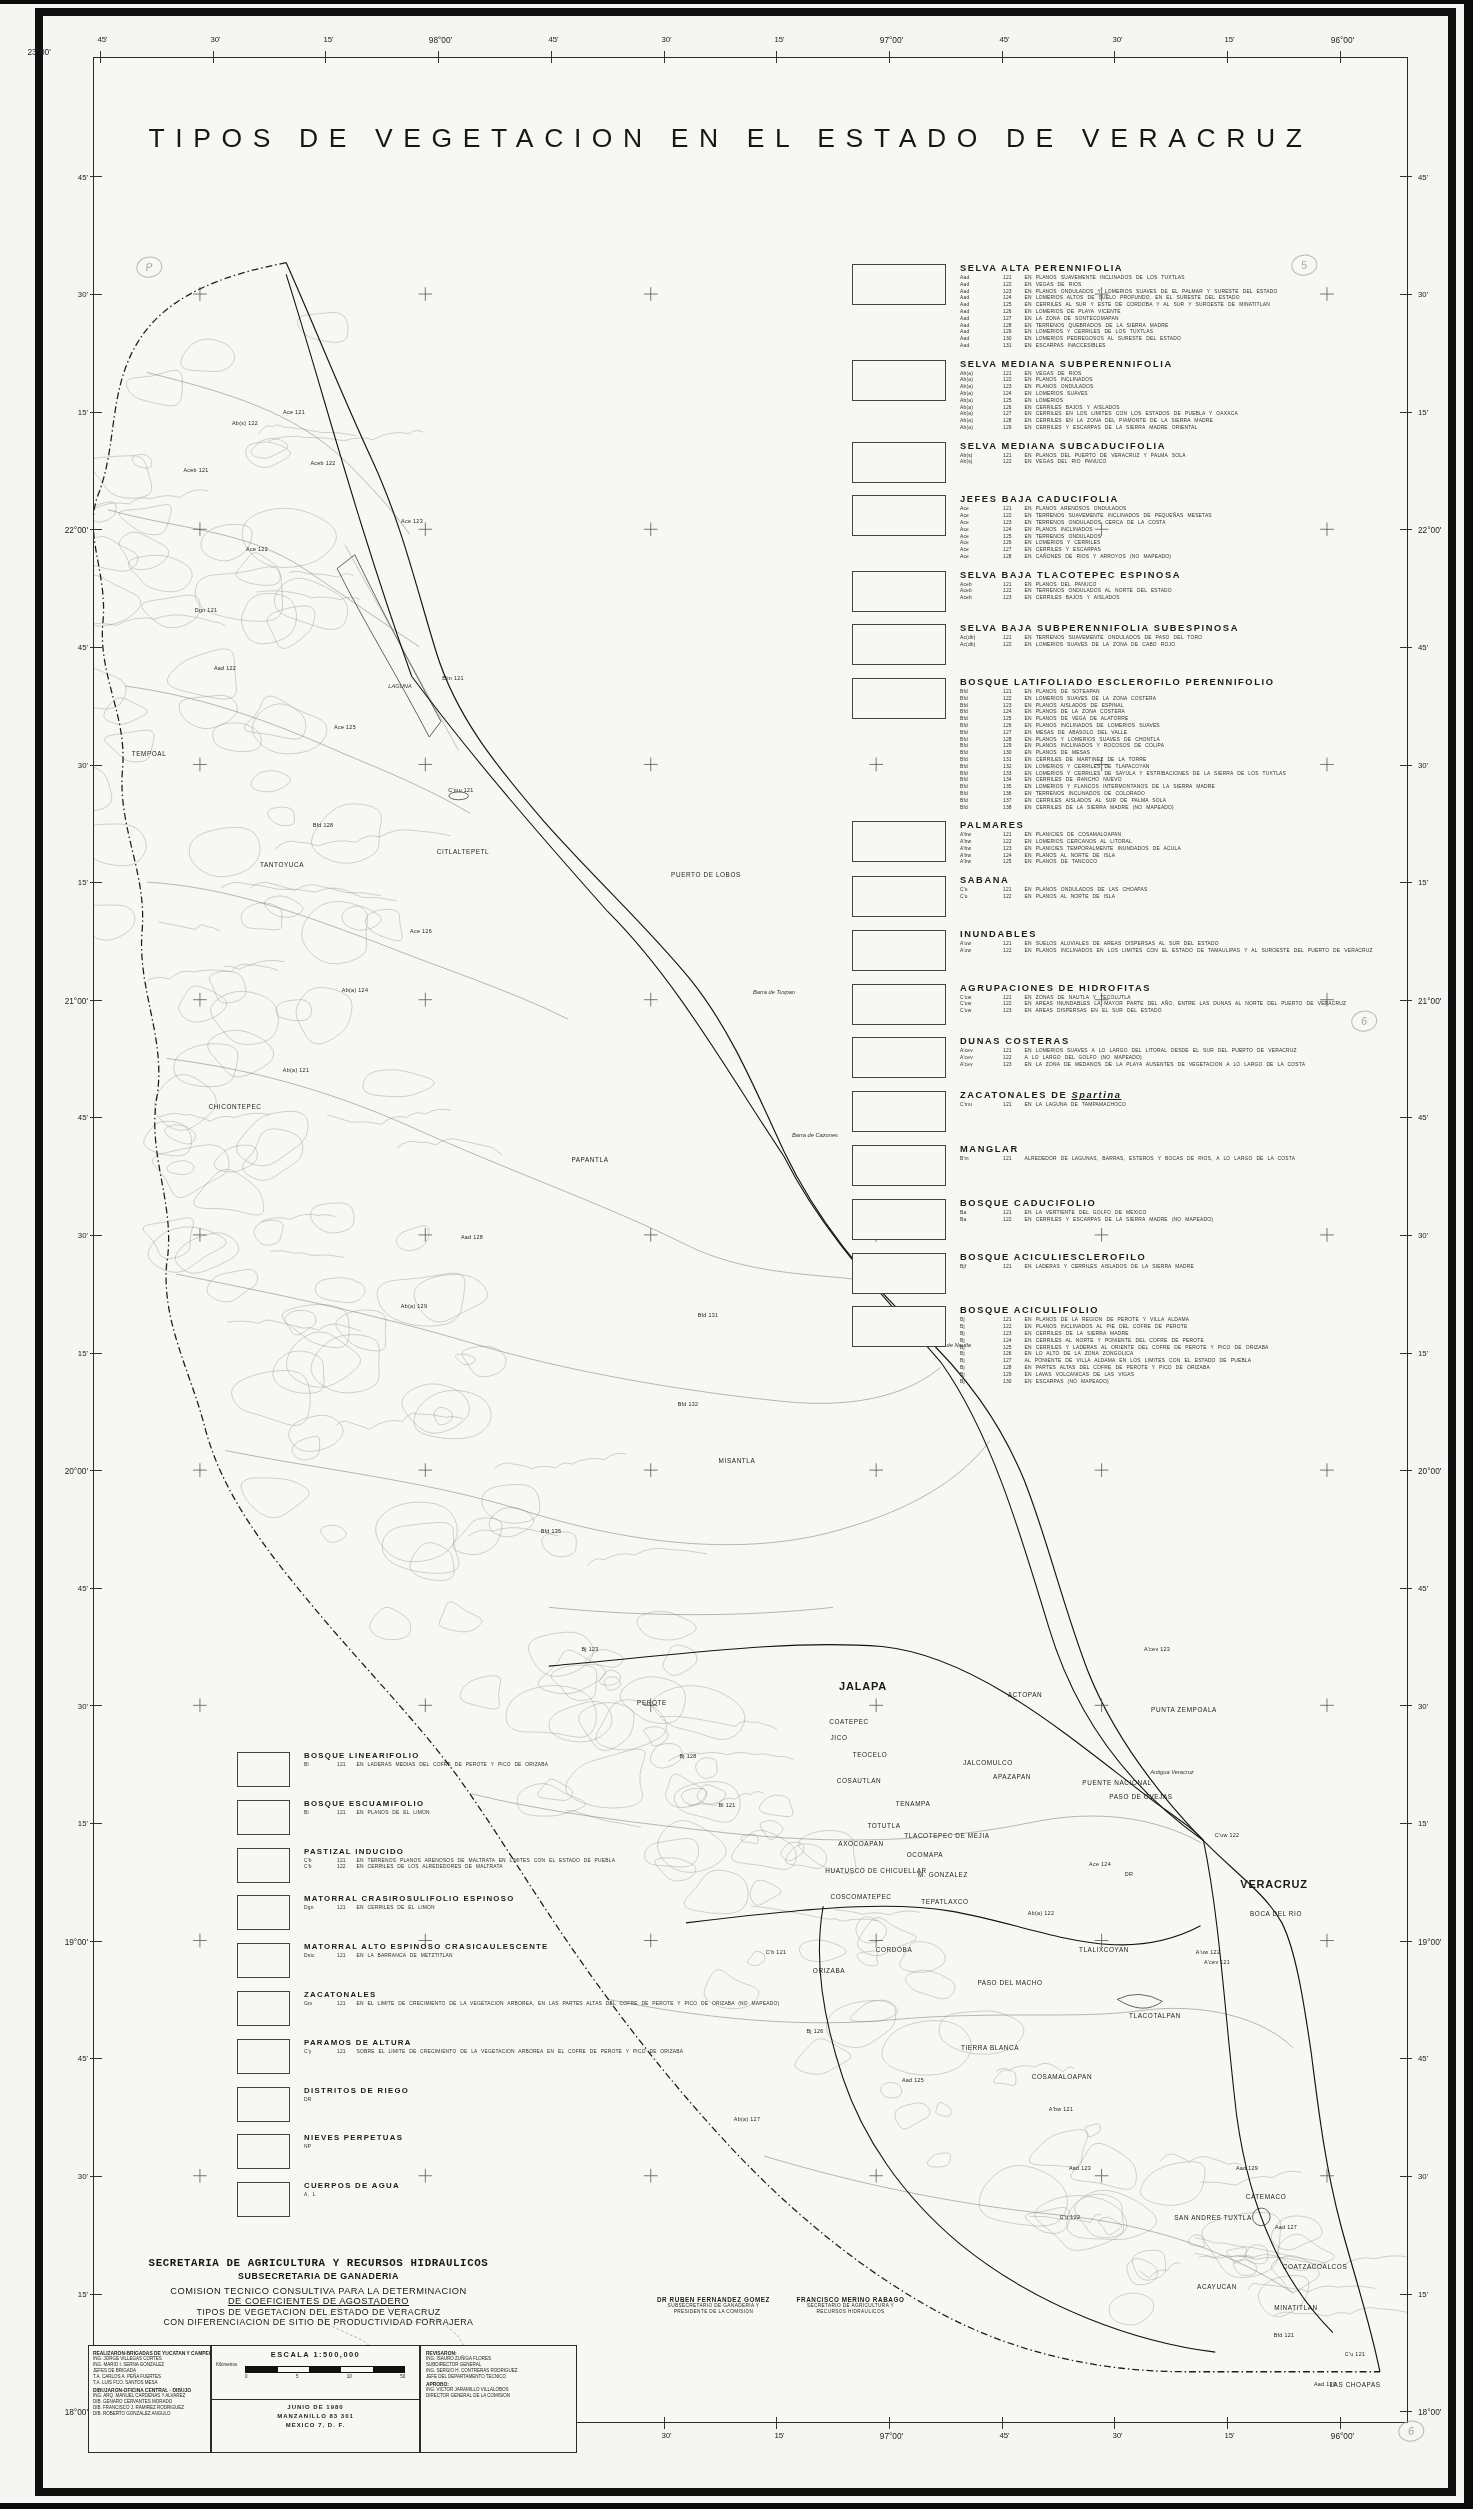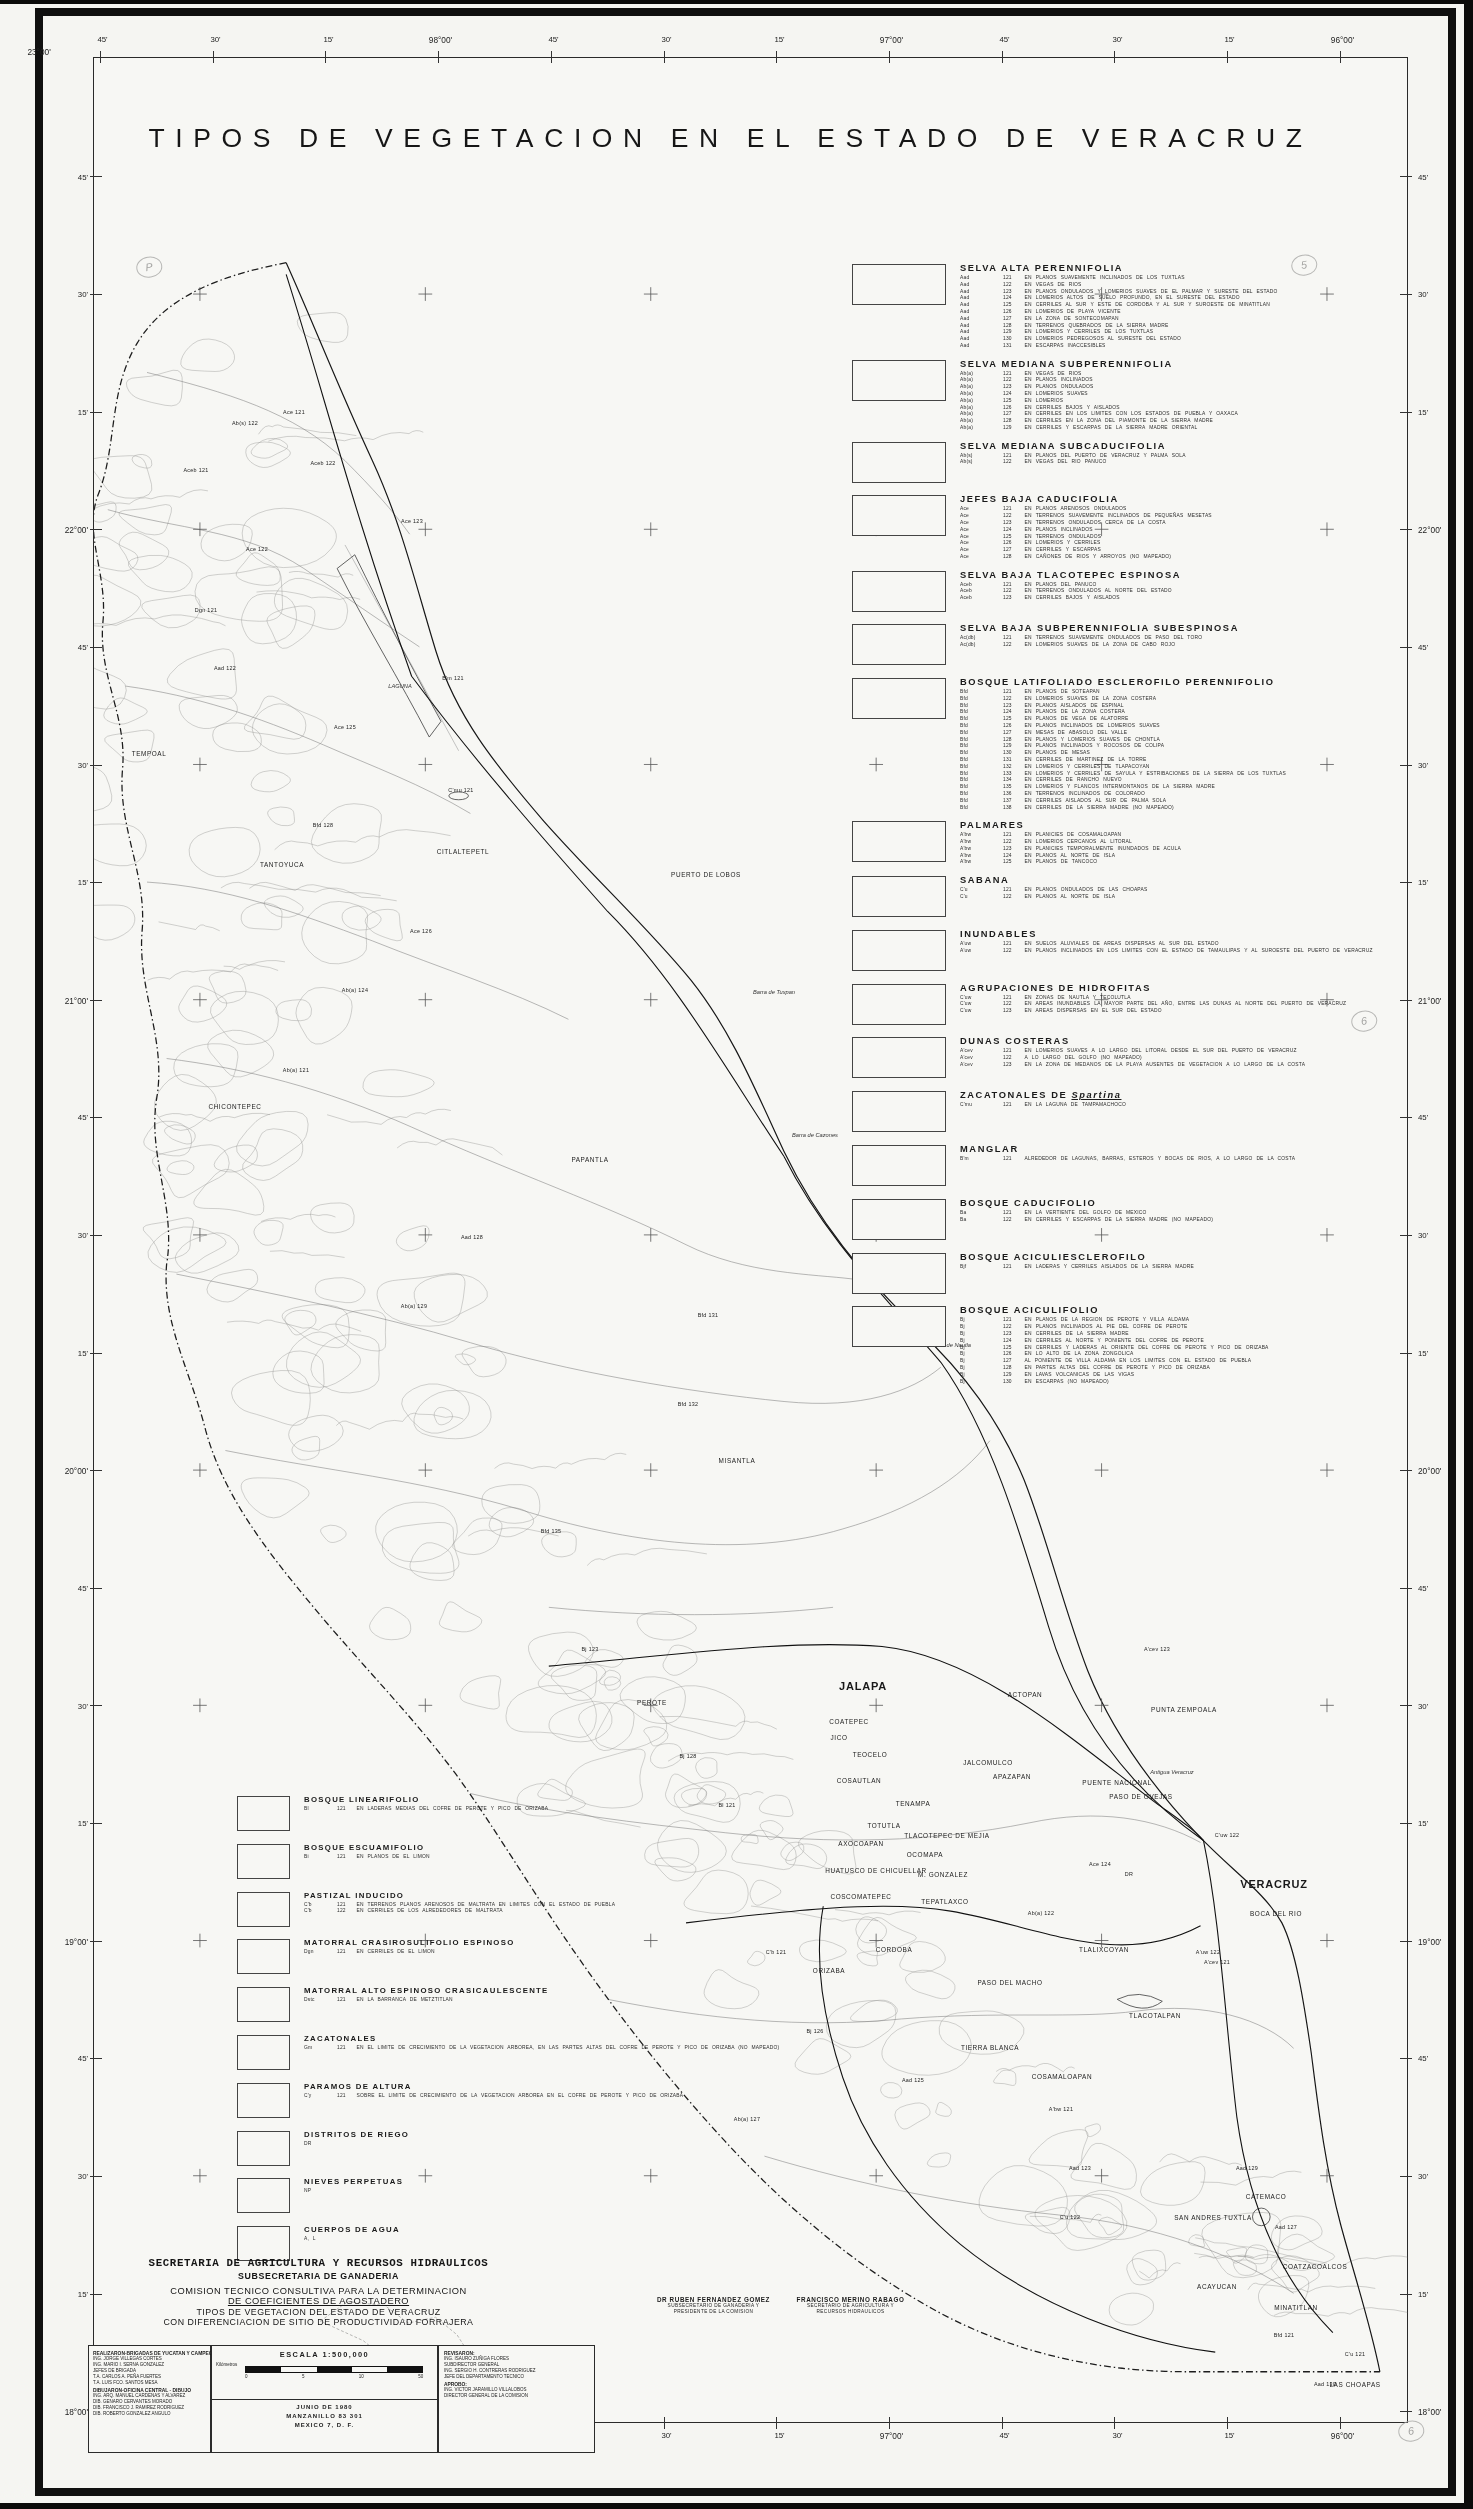--- a/index.html
+++ b/index.html
@@ -28,21 +28,21 @@
   .lg-head .sp{font-style:italic;text-decoration:underline;text-transform:none;}
   .lg-entries{margin-top:2px;}
   .lg-entry{display:grid;color:#2b2b2b;}
   .lg-entry .code{overflow:hidden;}
   #legend-right{left:852px;top:263px;width:564px;}
   #legend-right .lg-section{margin-bottom:8.8px;min-height:45px;}
   #legend-right .lg-swatch{width:94px;height:41px;}
   #legend-right .lg-body{margin-left:108px;}
   #legend-right .lg-head{font-size:9.3px;letter-spacing:1.6px;}
   #legend-right .lg-entry{grid-template-columns:43px 21.6px 1fr;font-size:4.9px;line-height:6.8px;letter-spacing:0.2px;word-spacing:2.4px;}
-  #legend-left{left:237px;top:1751px;width:686px;margin-top:44px;}
+  #legend-left{left:237px;top:1751px;width:686px;}
   #legend-left .lg-section{margin-bottom:10.8px;min-height:37px;}
   #legend-left .lg-swatch{width:53px;height:35px;}
   #legend-left .lg-body{margin-left:67px;}
   #legend-left .lg-head{font-size:7.8px;letter-spacing:1.3px;}
   #legend-left .lg-entry{grid-template-columns:33px 19.6px 1fr;font-size:4.9px;line-height:6.7px;letter-spacing:0.2px;word-spacing:2.2px;max-width:549px;}
   
   .map-label{position:absolute;transform:translate(-50%,-50%);white-space:nowrap;color:#191919;}
   .map-label.town{font-size:6.4px;letter-spacing:0.6px;}
   .map-label.big{font-size:11px;font-weight:700;letter-spacing:0.8px;}
   .map-label.coastname{font-size:5.7px;font-style:italic;color:#333;}
@@ -51,21 +51,21 @@
   .credits-titles{position:absolute;left:86px;top:2257px;width:465px;text-align:center;color:#151515;}
   .credits-titles .t1{font-size:10.8px;font-weight:600;letter-spacing:0.6px;font-family:Liberation Mono, monospace;}
   .credits-titles .t2{font-size:8.8px;font-weight:600;letter-spacing:0.6px;margin-top:2px;}
   .credits-titles .t3{font-size:9.3px;margin-top:4.9px;letter-spacing:0.5px;}
   .credits-titles .t4{font-size:9.3px;letter-spacing:0.5px;text-decoration:underline;}
   .credits-titles .t5{font-size:8.8px;margin-top:1px;letter-spacing:0.5px;}
   .credits-titles .t6{font-size:8.8px;letter-spacing:0.5px;}
   .credits-boxes{position:absolute;left:88px;top:2345px;height:108px;display:flex;}
   .cbox{border:1px solid #2b2b2b;box-sizing:border-box;background:#f7f7f4;}
   .cbox.a{width:123px;padding:2.9px 3.9px;}
-  .cbox.b{width:227px;display:flex;flex-direction:column;}
+  .cbox.b{width:209px;display:flex;flex-direction:column;}
   .cbox.c{width:157px;padding:2.9px 4.9px;}
   .cbox .h{font-size:4.9px;font-weight:700;margin-top:2px;white-space:nowrap;}
   .cbox .n{font-size:4.5px;line-height:6px;white-space:nowrap;color:#222;}
   .scale-top{flex:1;border-bottom:1px solid #2b2b2b;text-align:center;padding-top:3.9px;position:relative;}
   .scale-label{font-size:7.4px;letter-spacing:1.5px;font-weight:600;}
   .scale-bar{position:relative;margin:6.9px 13.7px 0 33px;height:4.9px;border:1px solid #111;display:flex;}
   .scale-bar .seg{flex:1;}
   .seg.k{background:#111;}
   .scale-unit{position:absolute;left:3.9px;top:15.7px;font-size:4.5px;color:#222;}
   .scale-ticks{display:flex;justify-content:space-between;margin:1px 13.7px 0 33px;font-size:4.5px;color:#222;}

